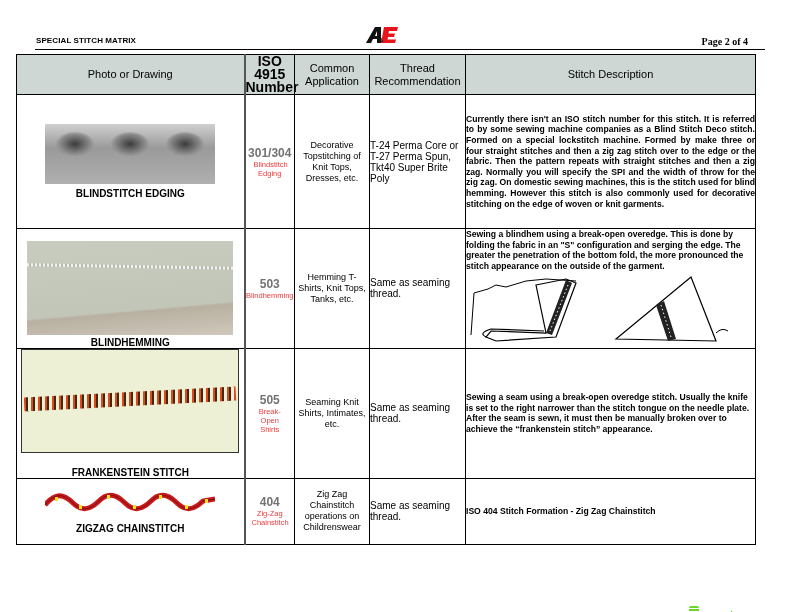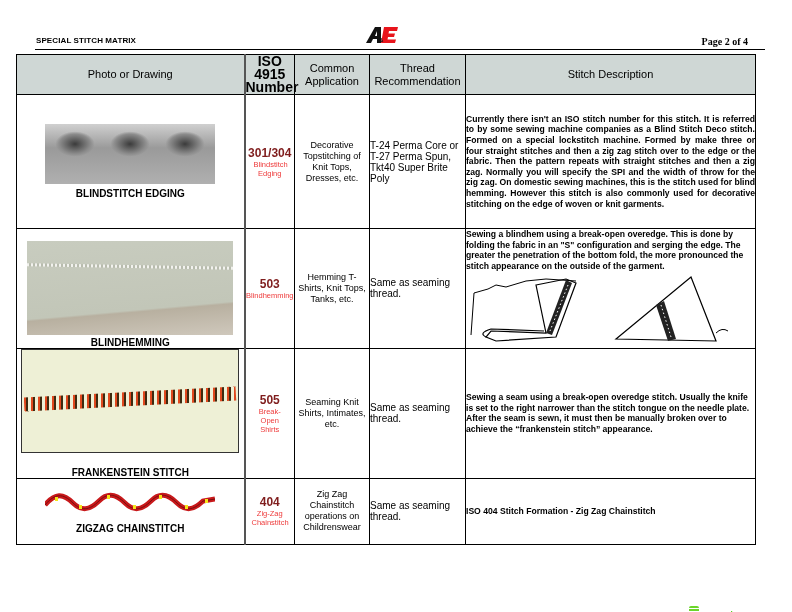--- a/index.html
+++ b/index.html
@@ -10,21 +10,21 @@
   .rule { position: absolute; left: 35px; top: 49px; width: 730px; height: 1px; background: #000; }
 
   table.matrix { position: absolute; left: 16px; top: 54px; width: 739px; border-collapse: collapse; table-layout: fixed; border-radius: 14px; }
   table.matrix th, table.matrix td { border: 1px solid #000; padding: 0; vertical-align: middle; }
   table.matrix th { background: #cfd7d5; font-weight: normal; font-size: 11px; line-height: 13px; height: 30px; text-align: center; }
   table.matrix th.bold { font-weight: bold; font-size: 14px; }
   .divider-thick { border-right: 2px solid #555 !important; }
   td.photo { text-align: center; position: relative; }
   .photo-label { font-size: 10px; font-weight: bold; display: block; }
   td.iso { text-align: center; }
-  .iso-num { color: #7f1d1d; font-weight: bold; font-size: 12px; display: block; }
+  .iso-num { color: #737373; font-weight: bold; font-size: 12px; display: block; }
   .iso-sub { color: #ee3b3b; font-size: 7.5px; line-height: 9px; display: block; }
   td.app { text-align: center; font-size: 9px; line-height: 11px; padding: 0 2px; }
   td.thread { font-size: 10px; line-height: 11px; padding: 0 2px; }
   td.desc { font-size: 8.6px; line-height: 10.6px; padding: 1px 3px; vertical-align: top; font-weight: bold; }
   td.desc.justify { text-align: justify; }
   td.desc.mid { vertical-align: middle; }
 
   .img-blindstitch { width: 170px; height: 60px; margin: 0 auto; background:
      radial-gradient(ellipse 28px 18px at 30px 20px, #3b3b3b 0%, #8c8c8c 55%, transparent 70%),
      radial-gradient(ellipse 28px 18px at 85px 20px, #3b3b3b 0%, #8c8c8c 55%, transparent 70%),

